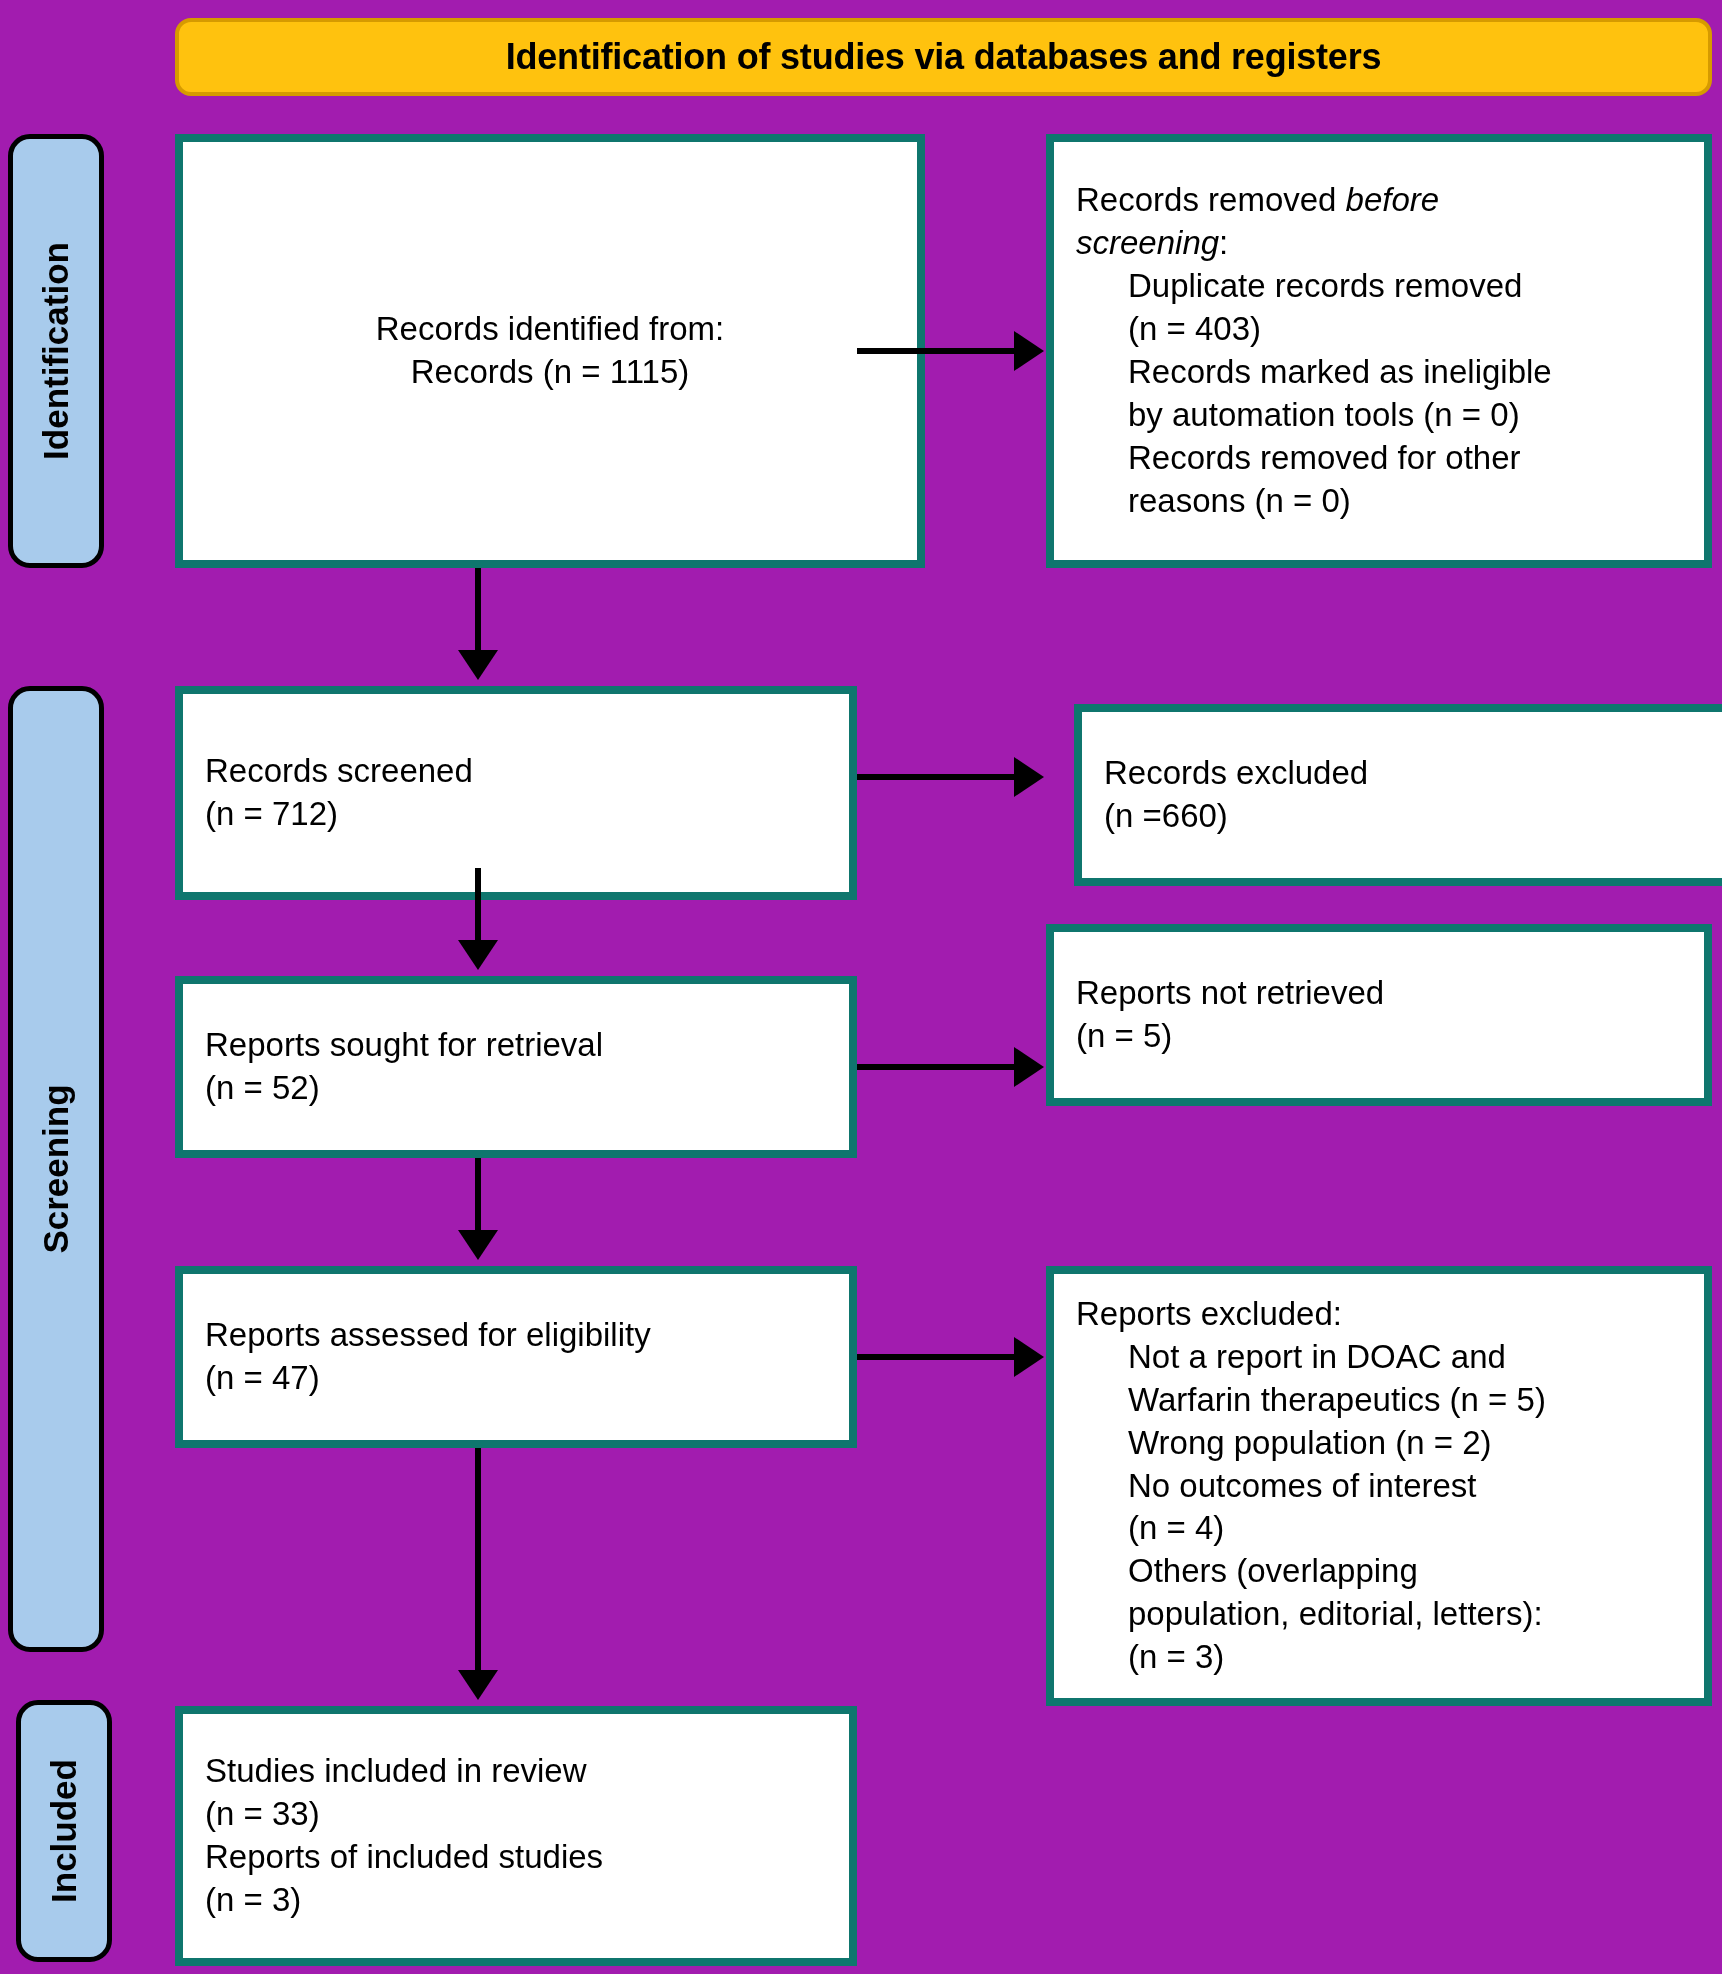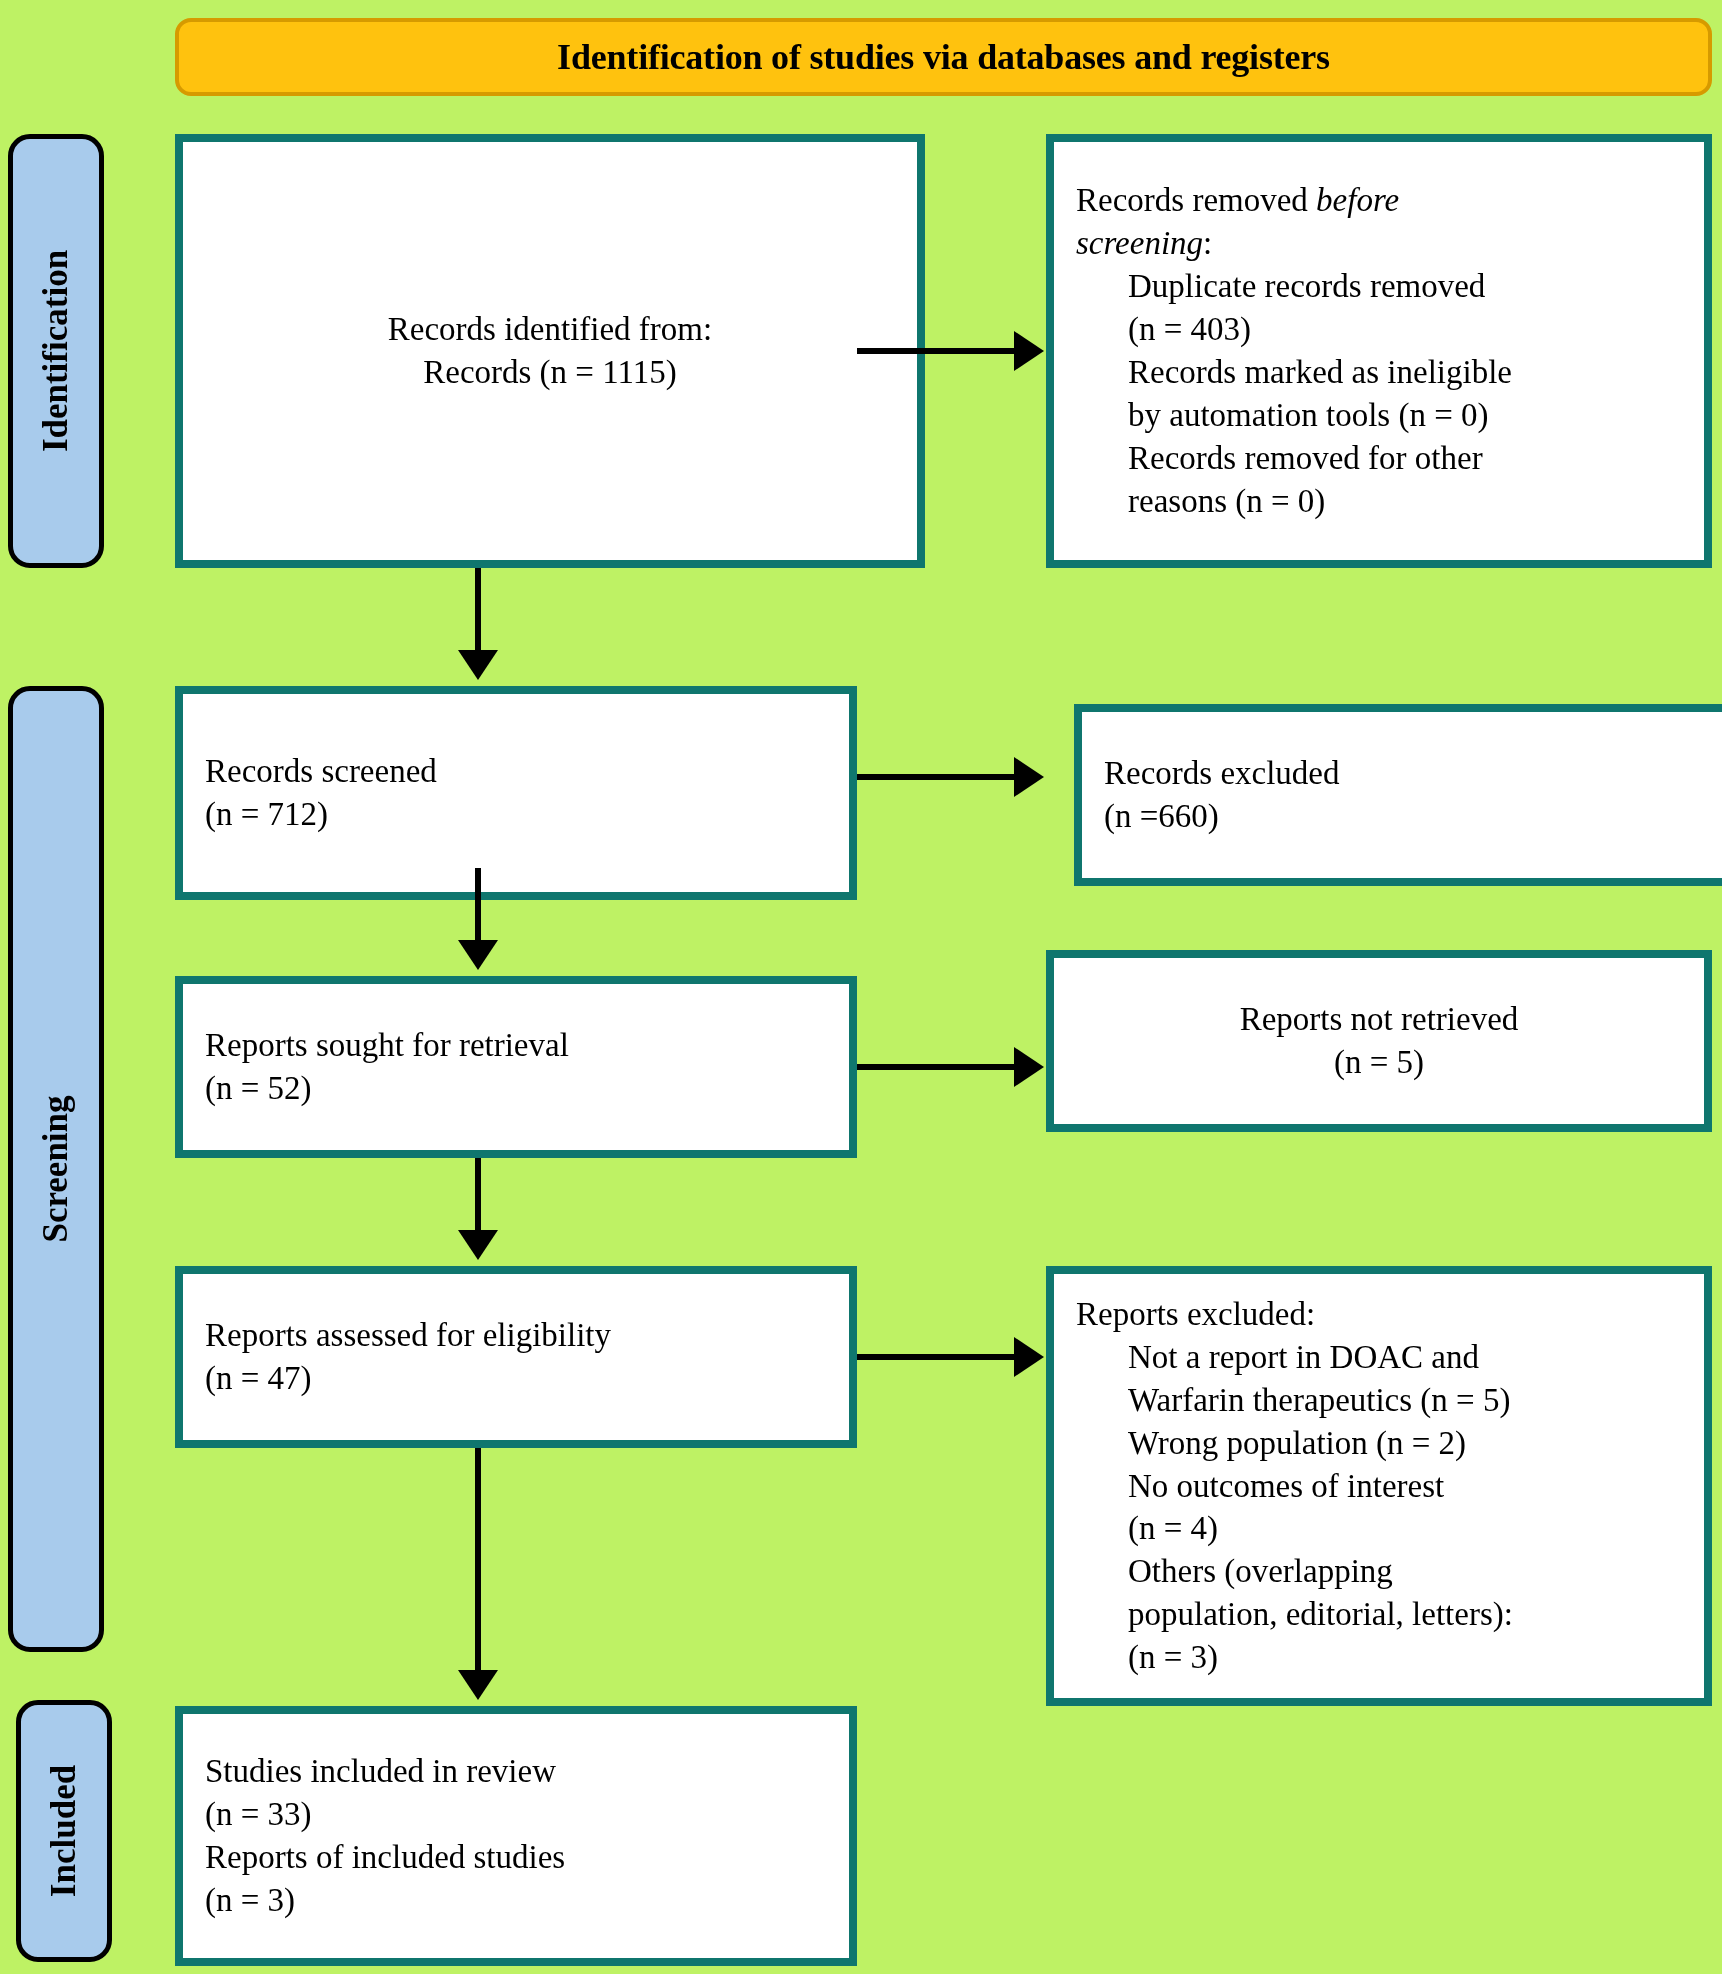--- a/index.html
+++ b/index.html
@@ -7,23 +7,22 @@
     padding: 0;
     background: #ffffff;
   }
   body {
     font-family: "Liberation Sans", sans-serif;
   }
   #canvas {
     position: relative;
     width: 1722px;
     height: 1974px;
-    background: #bef264;
+    background: #a21caf;
     overflow: hidden;
-    font-family: Liberation Serif, serif;
   }
 
   
   .banner {
     position: absolute;
     left: 175px;
     top: 18px;
     width: 1537px;
     height: 78px;
     background: #FFC20E;
@@ -84,21 +83,21 @@
   }
   .box .line.indent   { padding-left: 52px; }
   .box .line.center   { text-align: center; }
   .box .inl-italic    { font-style: italic; }
 
   #box-identified   { left: 175px;  top: 134px;  width: 750px;  height: 434px; }
   #box-removed      { left: 1046px; top: 134px;  width: 666px;  height: 434px; }
   #box-screened     { left: 175px;  top: 686px;  width: 682px;  height: 214px; }
   #box-excluded     { left: 1046px; top: 704px;  width: 658px;  height: 182px; margin-left: 28px; }
   #box-sought       { left: 175px;  top: 976px;  width: 682px;  height: 182px; }
-  #box-notretrieved { left: 1046px; top: 950px;  width: 666px;  height: 182px; text-align: center; }
+  #box-notretrieved { left: 1046px; top: 924px;  width: 666px;  height: 182px; }
   #box-assessed     { left: 175px;  top: 1266px; width: 682px;  height: 182px; }
   #box-repexcluded  { left: 1046px; top: 1266px; width: 666px;  height: 440px; }
   #box-included     { left: 175px;  top: 1706px; width: 682px;  height: 260px; }
 
   #box-identified .content,
   #box-screened .content,
   #box-excluded .content,
   #box-sought .content,
   #box-notretrieved .content,
   #box-assessed .content,

